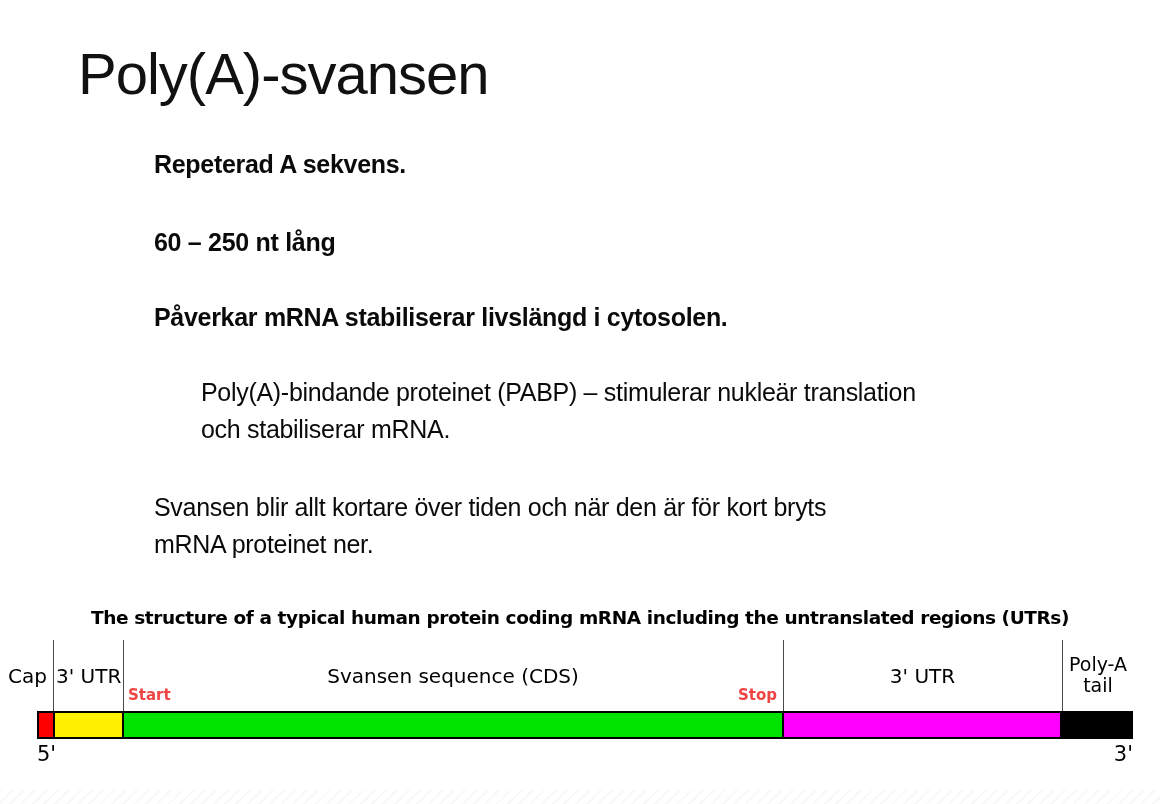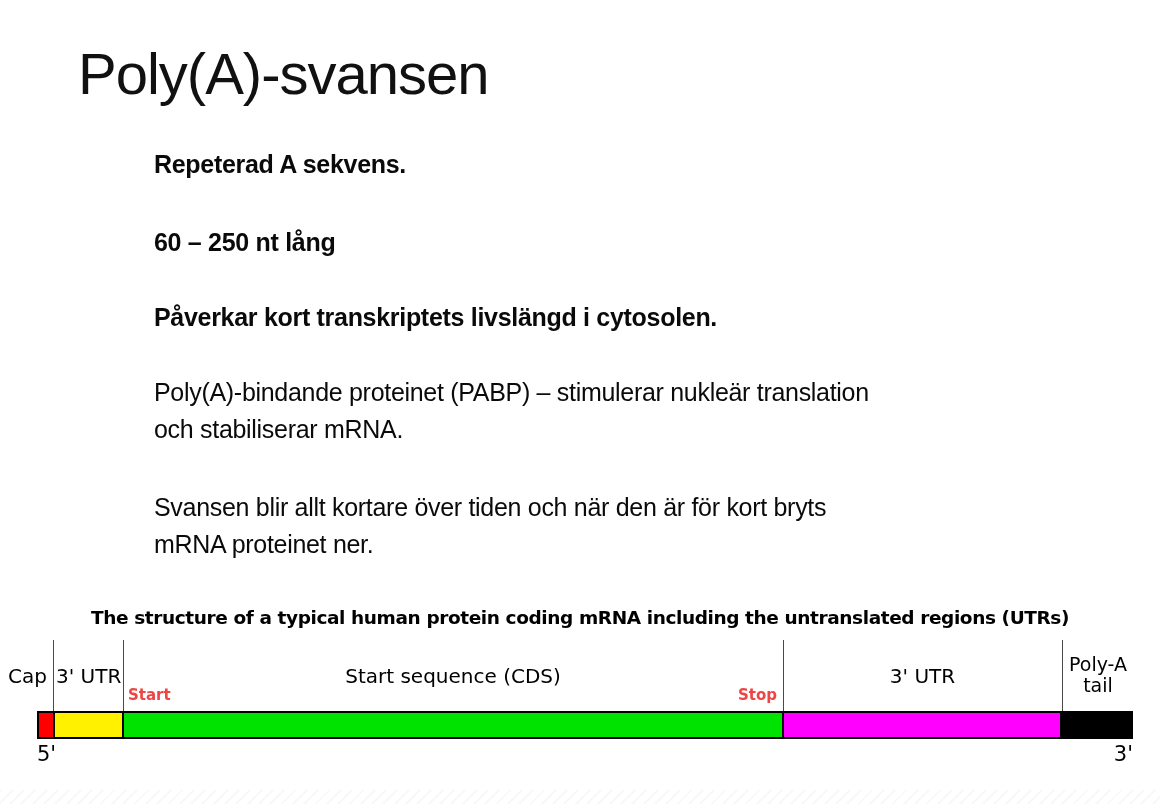--- a/index.html
+++ b/index.html
@@ -23,21 +23,21 @@
     position:absolute;left:154px;
     font-size:25px;line-height:37px;
     letter-spacing:-0.3px;
     color:#0a0a0a;
     white-space:nowrap;
   }
   .para.bold{font-weight:700;}
   .p1{top:146px;}
   .p2{top:224px;}
   .p3{top:299px;}
-  .p4{top:374px;}
+  .p4{top:374px;margin-left:47px;}
   .p5{top:489px;}
   
   .diagram{position:absolute;left:0;top:0;width:1160px;height:692px;font-family:"DejaVu Sans", sans-serif;}
   .diag-title{
     position:absolute;left:0;top:607px;width:1160px;
     text-align:center;
     font-size:18.5px;font-weight:700;letter-spacing:-0.4px;
     color:#000;
   }
   .tick{
@@ -97,21 +97,21 @@
 
   <h1 class="slide-title">Poly(A)-svansen</h1>
 
   <div class="para bold p1">
     <div>Repeterad A sekvens.</div>
   </div>
   <div class="para bold p2">
     <div>60 – 250 nt lång</div>
   </div>
   <div class="para bold p3">
-    <div>Påverkar kort transkriptets livslängd i cytosolen.</div>
+    <div>Påverkar mRNA stabiliserar livslängd i cytosolen.</div>
   </div>
   <div class="para p4">
     <div>Poly(A)-bindande proteinet (PABP) – stimulerar nukleär translation</div>
     <div>och stabiliserar mRNA.</div>
   </div>
   <div class="para p5">
     <div>Svansen blir allt kortare över tiden och när den är för kort bryts</div>
     <div>mRNA proteinet ner.</div>
   </div>
 
@@ -119,21 +119,21 @@
 
     <div class="diag-title">The structure of a typical human protein coding mRNA including the untranslated regions (UTRs)</div>
 
     <div class="tick tick1"></div>
     <div class="tick tick2"></div>
     <div class="tick tick3"></div>
     <div class="tick tick4"></div>
 
     <div class="seg-label lbl-cap">Cap</div>
     <div class="seg-label lbl-5utr">3' UTR</div>
-    <div class="seg-label lbl-cds">Start sequence (CDS)</div>
+    <div class="seg-label lbl-cds">Svansen sequence (CDS)</div>
     <div class="seg-label lbl-3utr">3' UTR</div>
     <div class="seg-label lbl-polya">
       <div>Poly-A</div>
       <div>tail</div>
     </div>
 
     <div class="codon-label lbl-start">Start</div>
     <div class="codon-label lbl-stop">Stop</div>
 
     <div class="mrna-bar">

